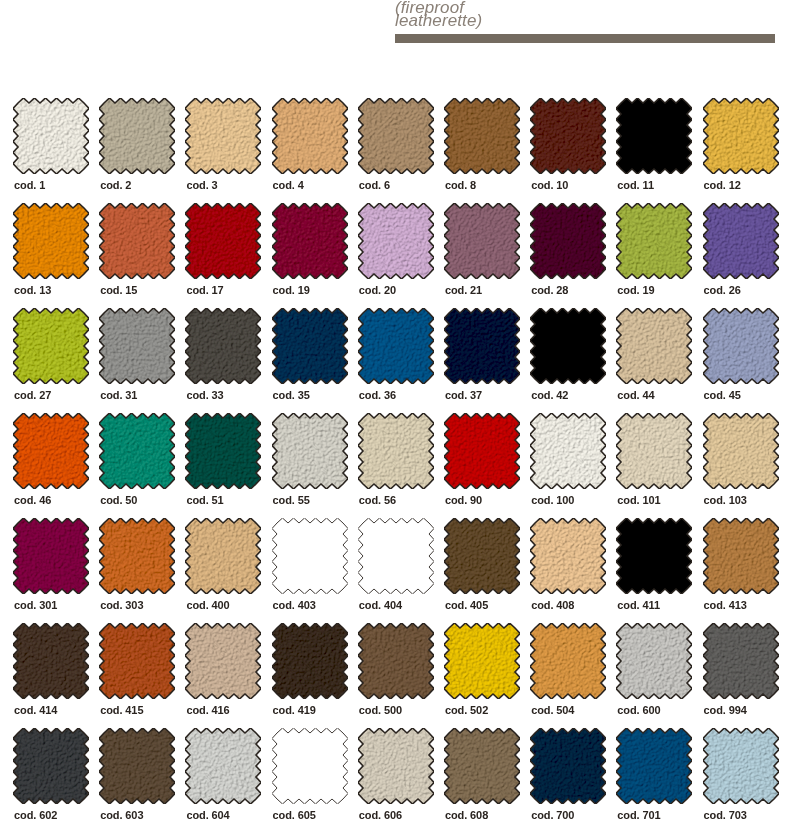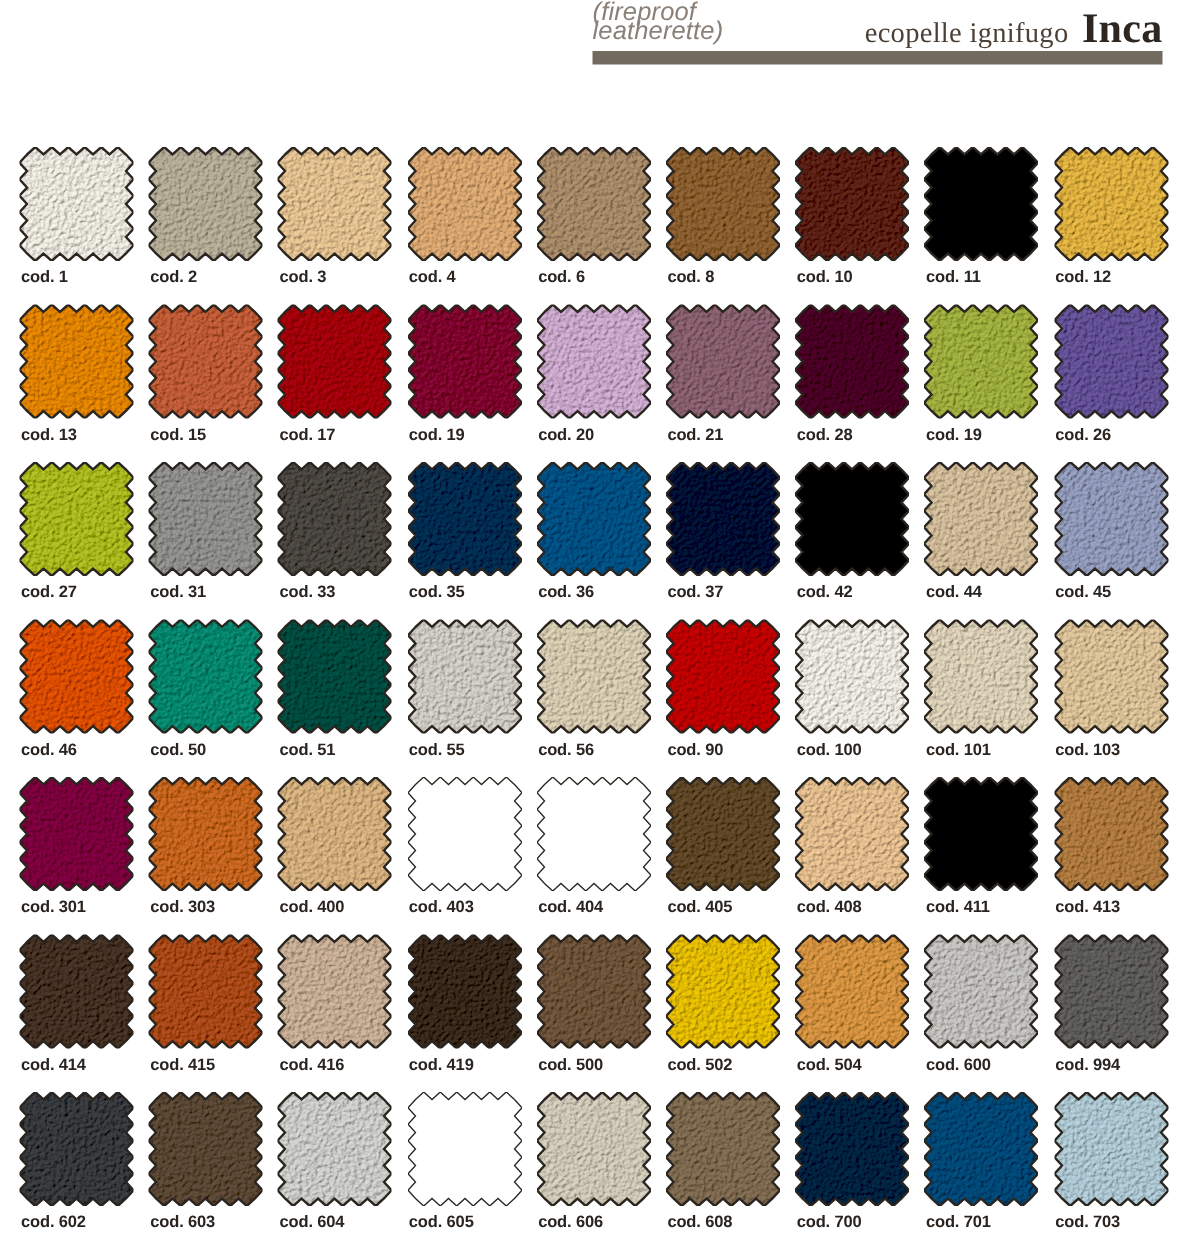--- a/index.html
+++ b/index.html
@@ -101,24 +101,20 @@
   }
 </style>
 </head>
 <body>
 
 <div class="header">
   <div class="header-sub">
     <div>(fireproof</div>
     <div>leatherette)</div>
   </div>
-  <div class="header-title-wrap">
-    <span class="header-cat">ecopelle ignifugo</span>
-    <span class="header-brand">Inca</span>
-  </div>
   <div class="header-rule" style="background: rgb(116, 107, 96);"></div>
 </div>
 
 <div class="grid">
     <div class="cell">
       <div class="swatch-box">
         <svg viewBox="0 0 76 76">
           <defs>
             <filter id="grain0" x="0" y="0" width="100%" height="100%">
               <feTurbulence type="fractalNoise" baseFrequency="0.38" numOctaves="3" seed="3" result="n"></feTurbulence>

